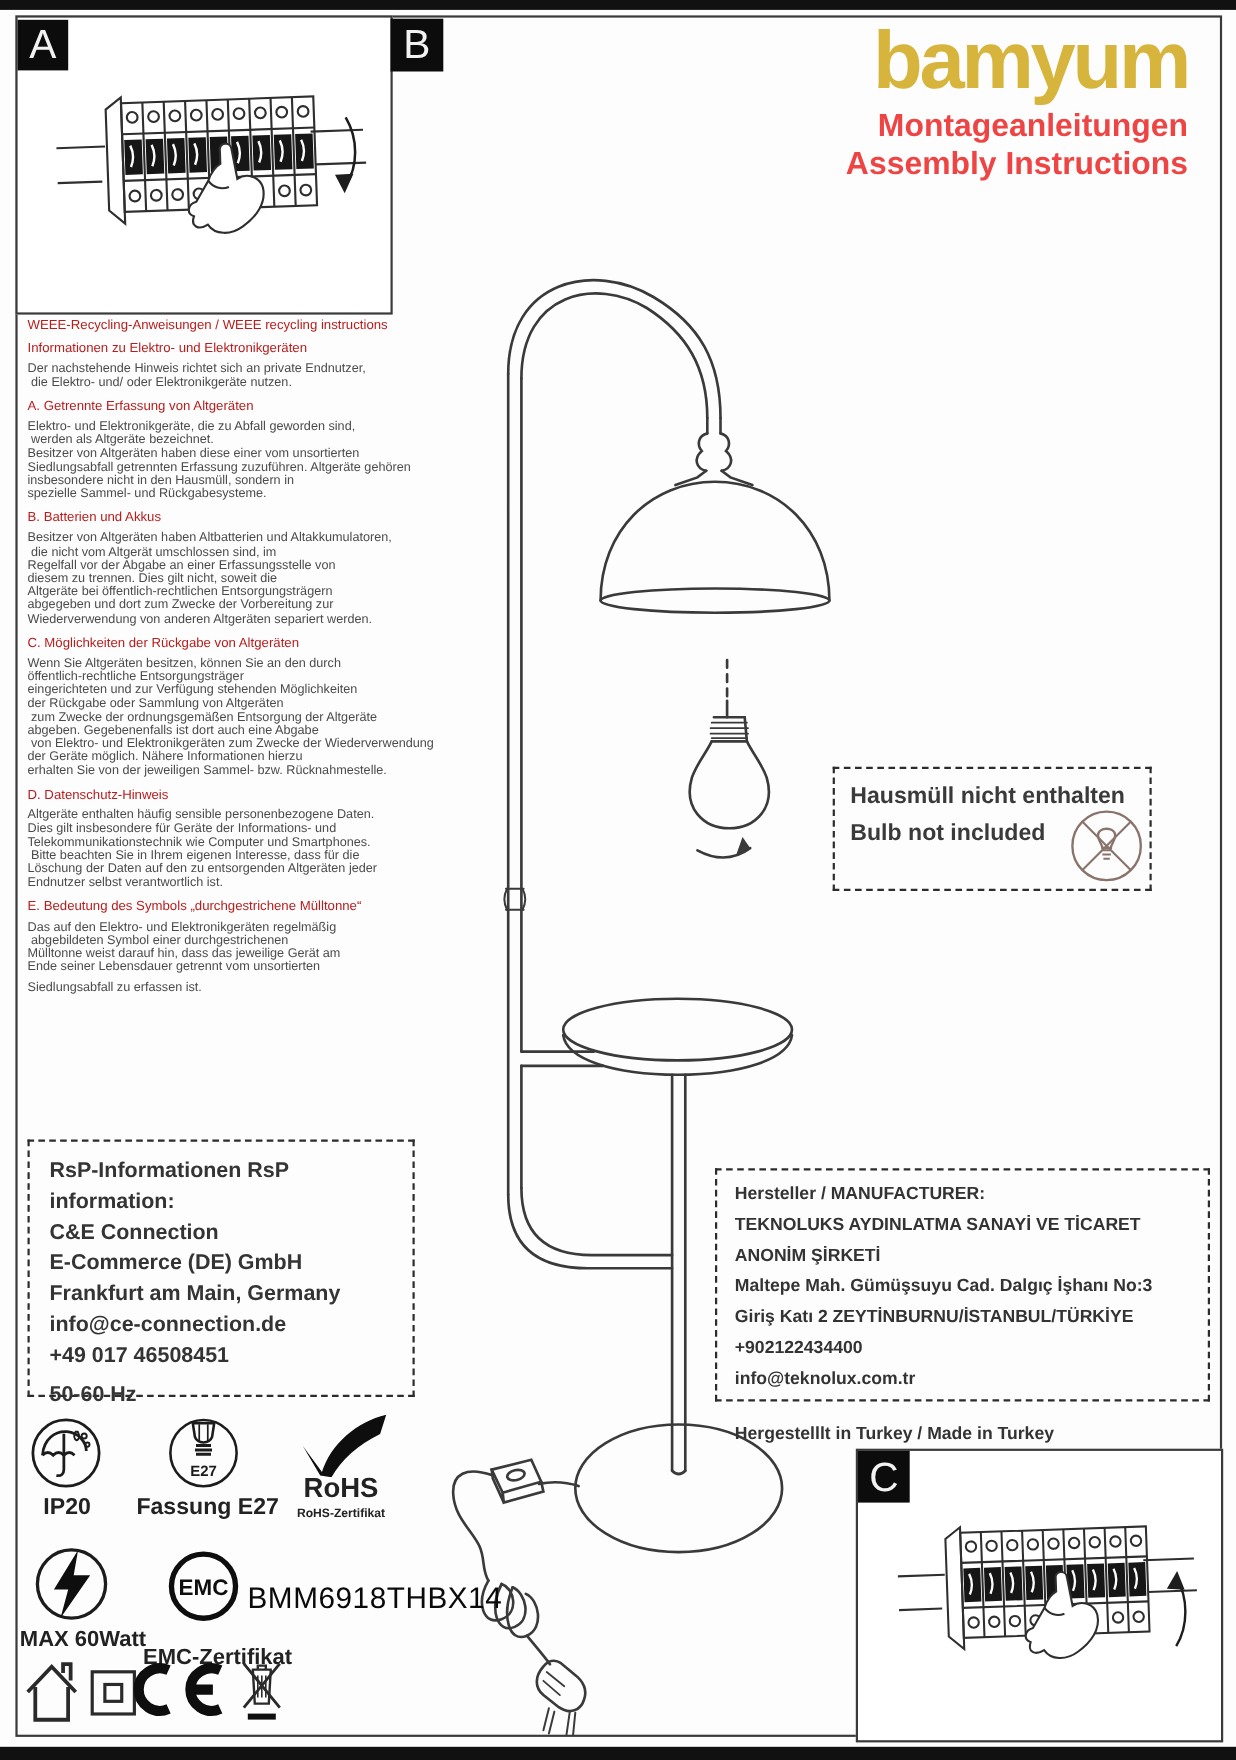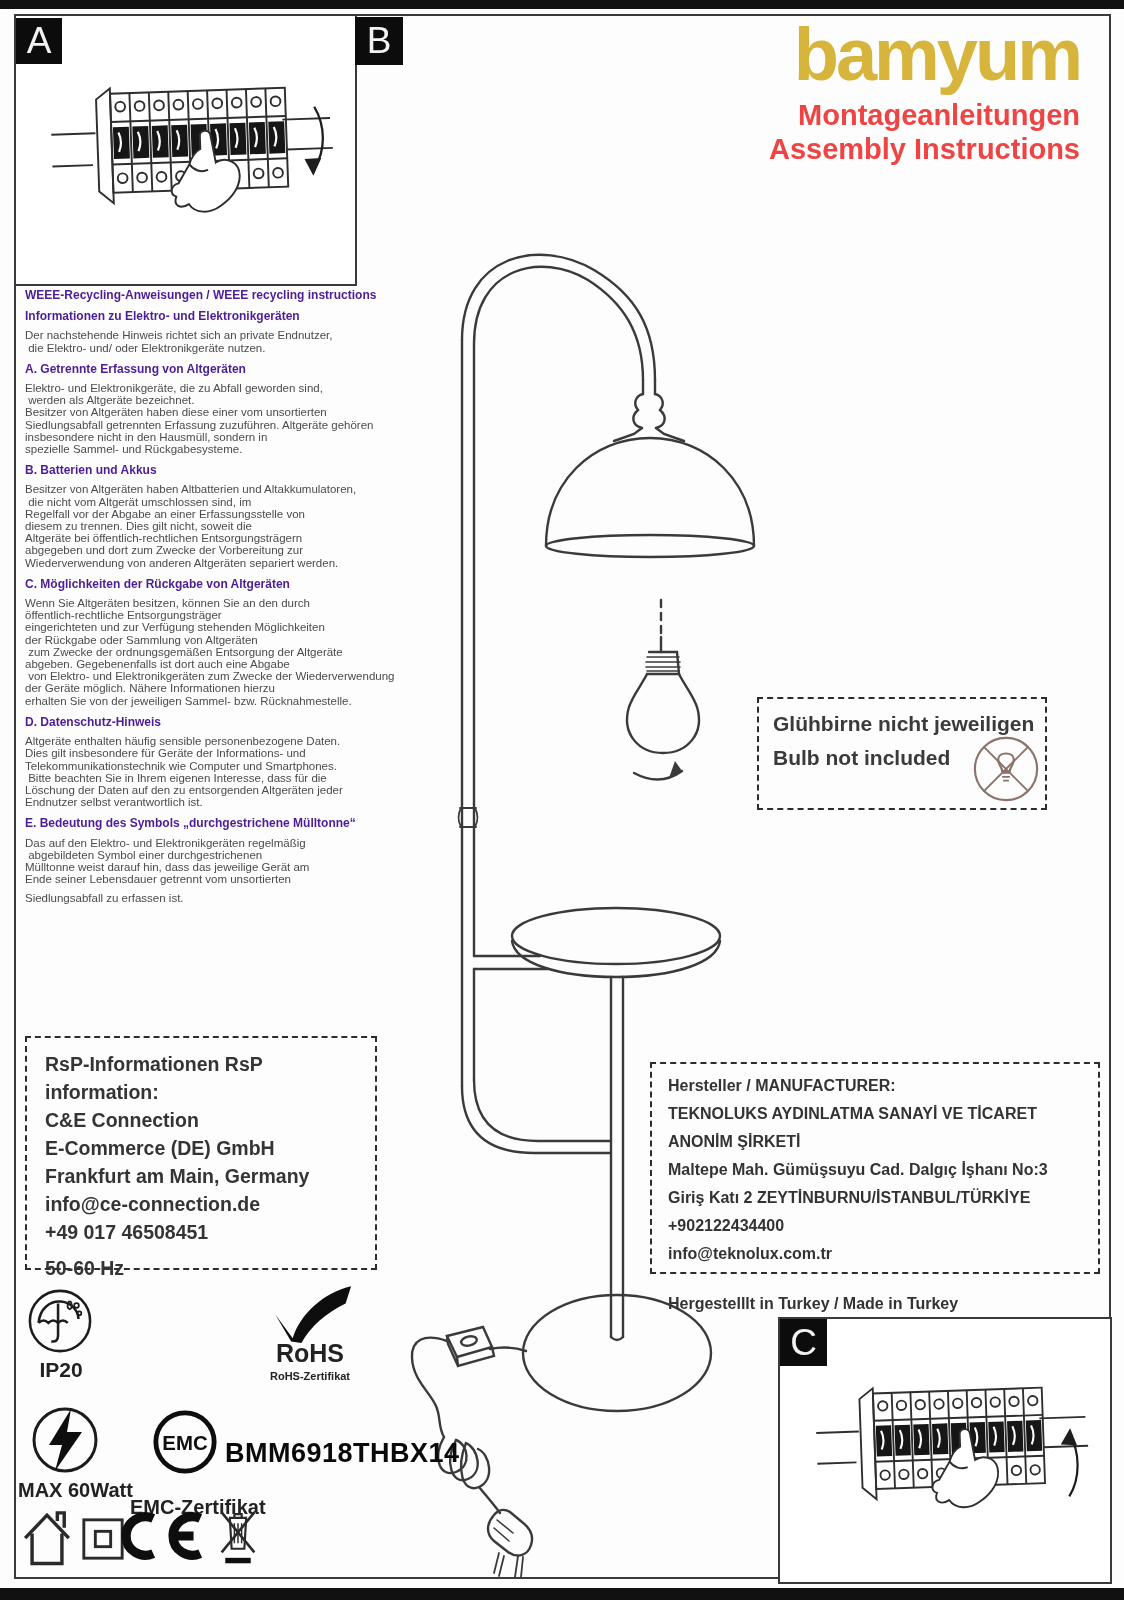--- a/index.html
+++ b/index.html
@@ -11,28 +11,28 @@
         border:2.5px solid #3a3a3a;}
   .panel-border{border:2px solid #3a3a3a;background:#fff;}
   .plabel{position:absolute;background:#0c0c0c;color:#f2f2f2;display:flex;
         align-items:center;justify-content:center;font-size:37px;font-weight:400;
         font-family:"Liberation Sans",sans-serif;}
   
   .logo{font-size:74px;font-weight:bold;letter-spacing:-3px;line-height:70px;text-align:right;}
   .subtitle{font-size:29px;font-weight:bold;color:#ef4444;line-height:34px;text-align:right;}
   
   .weee{width:446px;font-size:11.5px;line-height:12.2px;color:#4b4b4b;}
-  .wb-h{font-weight:bold;font-size:12px;color:#4c1d95;margin:9px 0 7px;white-space:pre-wrap;}
+  .wb-h{font-weight:normal;font-size:12px;color:#b91c1c;margin:9px 0 7px;white-space:pre-wrap;}
   .wb-p{margin:0 0 7px;white-space:pre-wrap;}
   .dashed{border:2.5px dashed #2c2c2c;background:#fdfdfd;}
   .rsp{font-size:19.5px;line-height:28px;font-weight:600;color:#343434;padding:12px 0 0 18px;}
   .manu{font-size:16px;line-height:28px;font-weight:600;color:#333;padding:8px 0 0 16px;}
   .bulbbox{font-size:21px;line-height:34px;font-weight:600;color:#3a3a3a;padding:8px 0 0 14px;}
   .cert-label{font-weight:bold;color:#222;text-align:center;}
-  .code{font-size:27px;font-weight:bold;color:#0a0a0a;letter-spacing:0.5px;}
+  .code{font-size:27px;font-weight:normal;color:#0a0a0a;letter-spacing:0.5px;}
   svg{display:block;}
 </style>
 </head>
 <body>
 
 <div id="page">
 
   <svg width="0" height="0" style="position:absolute" aria-hidden="true">
     <defs>
       <g id="breakerG" fill="none" stroke="#2e2e2e" stroke-width="2.2" transform="rotate(-2 170 110)">
@@ -171,21 +171,21 @@
       <path d="M456,1440 C444,1462 452,1486 468,1479 C484,1472 478,1448 466,1443"></path>
       <path d="M466,1443 C456,1468 462,1494 479,1487 C495,1480 490,1454 478,1449"></path>
       <path d="M479,1487 C488,1498 495,1506 500,1513"></path>
       <path d="M494,1515 C486,1524 486,1534 494,1541 L508,1552 C518,1559 528,1555 531,1545 C534,1536 530,1528 522,1522 L510,1512 C504,1508 498,1510 494,1515 Z"></path>
       <path d="M497,1520 L513,1533 M494,1528 L509,1541" stroke-width="1.6"></path>
       <path d="M499,1553 L494,1573 M504,1556 L499,1576 M518,1556 L515,1577 M523,1557 L521,1577" stroke-width="1.8"></path>
     </g>
   </svg>
 
   <div class="abs dashed bulbbox" style="left:757px;top:697px;width:272px;height:101px">
-    <div>Glühbirne nicht jeweiligen</div>
+    <div>Hausmüll nicht enthalten</div>
     <div style="width:190px">Bulb not included</div>
     <svg class="abs" style="right:4px;bottom:4px" width="70" height="70" viewBox="0 0 72 72">
       <g fill="none" stroke="#8a736b" stroke-width="2.2">
         <circle cx="36" cy="36" r="32"></circle>
         <path d="M28,26 C28,18 44,18 44,26 C44,32 40,34 40,38 L32,38 C32,34 28,32 28,26 Z"></path>
         <path d="M32,40 L40,40 M32,44 L40,44 M33,48 L39,48" stroke-width="1.8"></path>
         <path d="M13,13 L59,59 M59,13 L13,59" stroke-width="2"></path>
       </g>
     </svg>
   </div>
@@ -218,20 +218,32 @@
         <path d="M13,37 q5,-5 10,0 q5,-5 10,0 q5,-5 10,0"></path>
         <path d="M33,17 L33,50 Q33,57 26,56"></path>
         <path d="M44,15 q-3,6 1,8 q4,-2 1,-8 Z" stroke-width="1.8"></path>
         <circle cx="52" cy="19" r="2.4" stroke-width="1.8"></circle>
         <circle cx="55" cy="27" r="2" stroke-width="1.8"></circle>
       </g>
     </svg>
     <div class="cert-label" style="font-size:21px;margin-top:3px">IP20</div>
   </div>
 
+  <div class="abs" style="left:146px;top:1287px;width:78px">
+    <svg width="68" height="68" viewBox="0 0 70 70" style="margin:0 auto">
+      <g fill="none" stroke="#1c1c1c" stroke-width="2.4">
+        <circle cx="35" cy="35" r="31"></circle>
+        <path d="M25,7 L45,7 L43,20 Q41,25 35,25 Q29,25 27,20 Z"></path>
+        <path d="M31,8 L31,24 M39,8 L39,24" stroke-width="1.6"></path>
+        <path d="M28,28 L42,28 M27,32 L43,32 M28,36 L42,36" stroke-width="2.8"></path>
+      </g>
+      <text x="35" y="56" text-anchor="middle" font-size="14" font-weight="bold" fill="#1c1c1c" font-family="Liberation Sans, sans-serif">E27</text>
+    </svg>
+    <div class="cert-label" style="font-size:21px;margin-top:3px;white-space:nowrap;margin-left:-22px;width:122px">Fassung E27</div>
+  </div>
 
   <div class="abs" style="left:250px;top:1283px;width:120px">
     <svg width="88" height="60" viewBox="0 0 110 76" style="margin-left:20px">
       <path d="M6,40 L28,70 C38,38 68,12 102,4 L95,26 C70,38 50,56 39,76 L26,74 Z" fill="#0e0e0e"></path>
     </svg>
     <div class="cert-label" style="font-size:25px;margin-top:-4px">RoHS</div>
     <div class="cert-label" style="font-size:11px;margin-top:2px">RoHS-Zertifikat</div>
   </div>
 
   <div class="abs" style="left:28px;top:1405px;width:74px">

